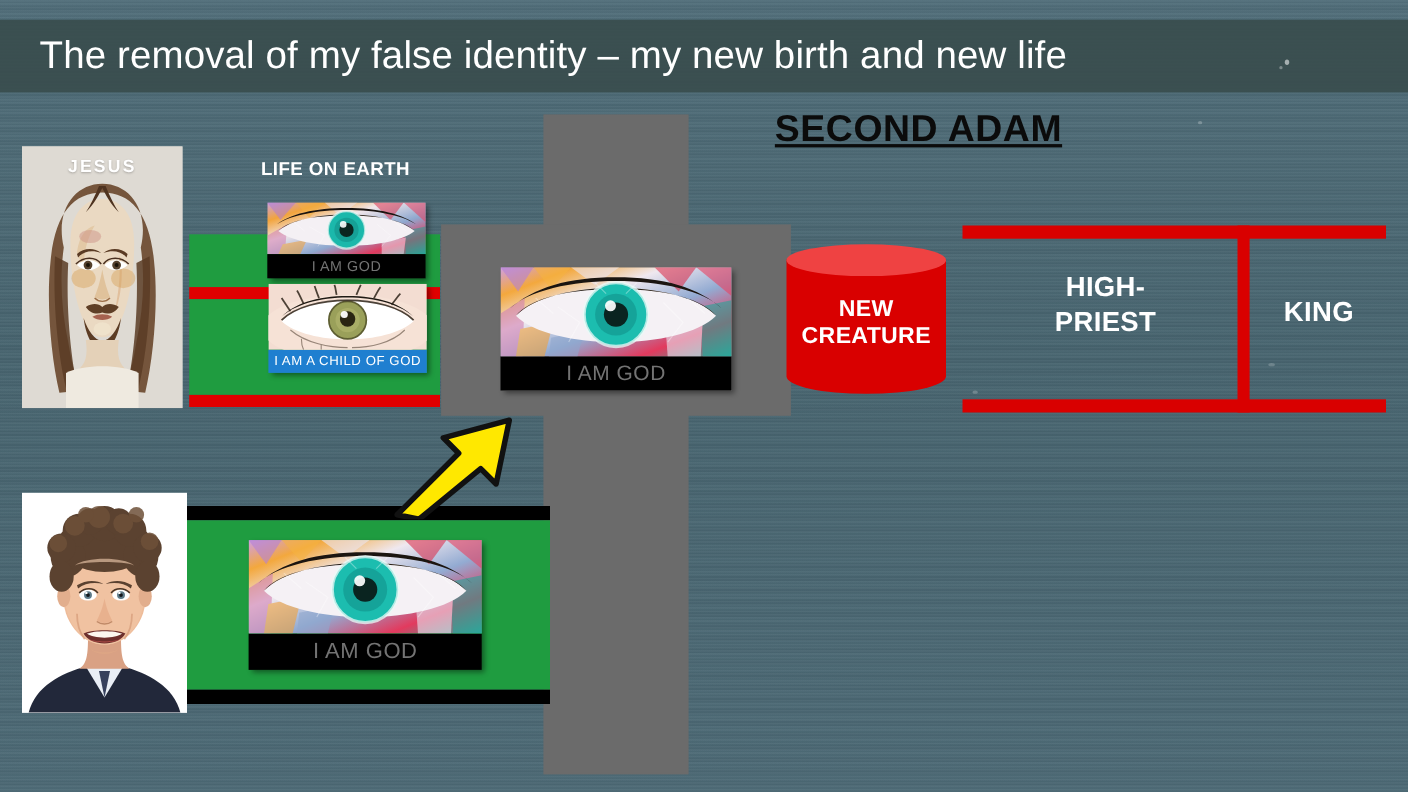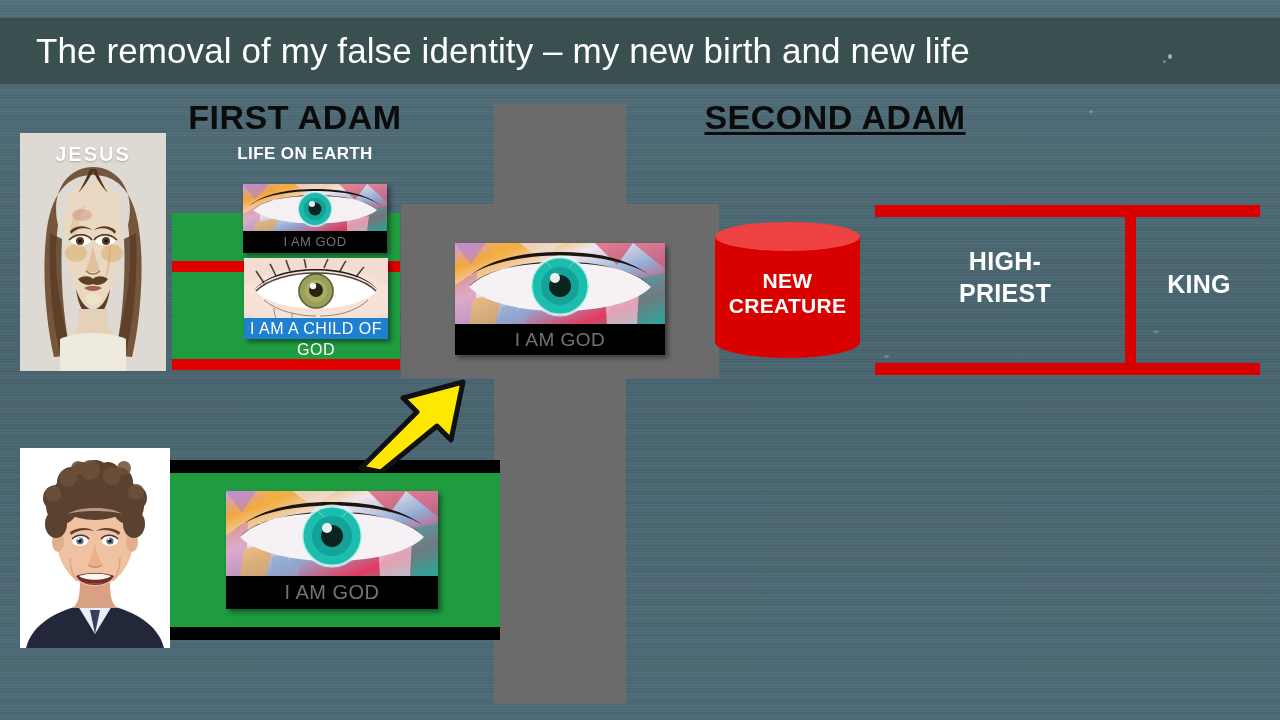--- a/index.html
+++ b/index.html
@@ -100,21 +100,21 @@
     left: 20px; top: 133px;
     width: 146px; height: 238px;
     background: #ddd9d2;
     overflow: hidden;
   }
   #jesus-label {
     position: absolute;
     left: 0; top: 10px; width: 146px;
     text-align: center;
     color: #ffffff;
-    font-size: 20px;
+    font-size: 16px;
     font-weight: 700;
     letter-spacing: 2px;
     z-index: 4;
     font-variant: small-caps;
     text-shadow: 0 1px 2px rgba(0,0,0,0.25);
   }
   #jesus-art { position: absolute; left: 0; top: 0; width: 146px; height: 238px; }
 
   
   #man-card {
@@ -152,21 +152,21 @@
     font-family: "Liberation Sans", sans-serif;
   }
   .eyecap.blue { background: #1f7fd0; color: #ffffff; }
 
   #eye-top   { left: 243px; top: 184px; width: 144px; }
   #eye-top .eyeimg { height: 47px; }
   #eye-top .eyecap { height: 22px; line-height: 22px; font-size: 13px; }
 
   #eye-child { left: 244px; top: 258px; width: 144px; }
   #eye-child .eyeimg { height: 60px; }
-  #eye-child .eyecap { height: 21px; line-height: 21px; font-size: 16px; }
+  #eye-child .eyecap { height: 21px; line-height: 21px; font-size: 12px; }
 
   #eye-cross { left: 455px; top: 243px; width: 210px; }
   #eye-cross .eyeimg { height: 81px; }
   #eye-cross .eyecap { height: 31px; line-height: 31px; font-size: 19px; }
 
   #eye-bottom { left: 226px; top: 491px; width: 212px; }
   #eye-bottom .eyeimg { height: 85px; }
   #eye-bottom .eyecap { height: 33px; line-height: 33px; font-size: 20px; }
 
   
@@ -236,21 +236,20 @@
   </div>
   <div class="speck" style="left:1168px;top:54px;width:4px;height:5px;"></div>
   <div class="speck" style="left:1163px;top:60px;width:3px;height:3px;opacity:.6;"></div>
   <div class="speck" style="left:1089px;top:110px;width:4px;height:3px;opacity:.45;"></div>
   <div class="speck" style="left:884px;top:355px;width:5px;height:3px;opacity:.4;"></div>
   <div class="speck" style="left:1153px;top:330px;width:6px;height:3px;opacity:.35;"></div>
 
   <div id="cross-vertical"></div>
   <div id="cross-horizontal"></div>
 
-  <div class="hdr-main" id="hdr-first-adam">FIRST ADAM</div>
   <div class="hdr-sub" id="hdr-life-earth">LIFE ON EARTH</div>
   <div class="hdr-main" id="hdr-second-adam">SECOND ADAM</div>
 
   <div id="jesus-card">
     <svg id="jesus-art" viewBox="0 0 146 238">
       <rect x="0" y="0" width="146" height="238" fill="#dedad3"></rect>
 
       <path d="M38 92 C30 58 48 34 73 34 C98 34 116 58 108 92 C112 120 110 150 104 178 C100 202 96 214 92 222 L112 224 C120 190 124 140 120 104 C116 62 100 42 73 42 C46 42 30 62 26 104 C22 140 26 190 34 224 L54 222 C50 214 46 202 42 178 C36 150 34 120 38 92 Z" fill="#6b4a2f" opacity="0.92"></path>
       <path d="M30 100 C28 140 32 186 40 220 L50 218 C44 188 40 146 42 106 Z" fill="#5a3c24" opacity="0.85"></path>
       <path d="M116 100 C118 140 114 186 106 220 L96 218 C102 188 106 146 104 106 Z" fill="#5a3c24" opacity="0.85"></path>

